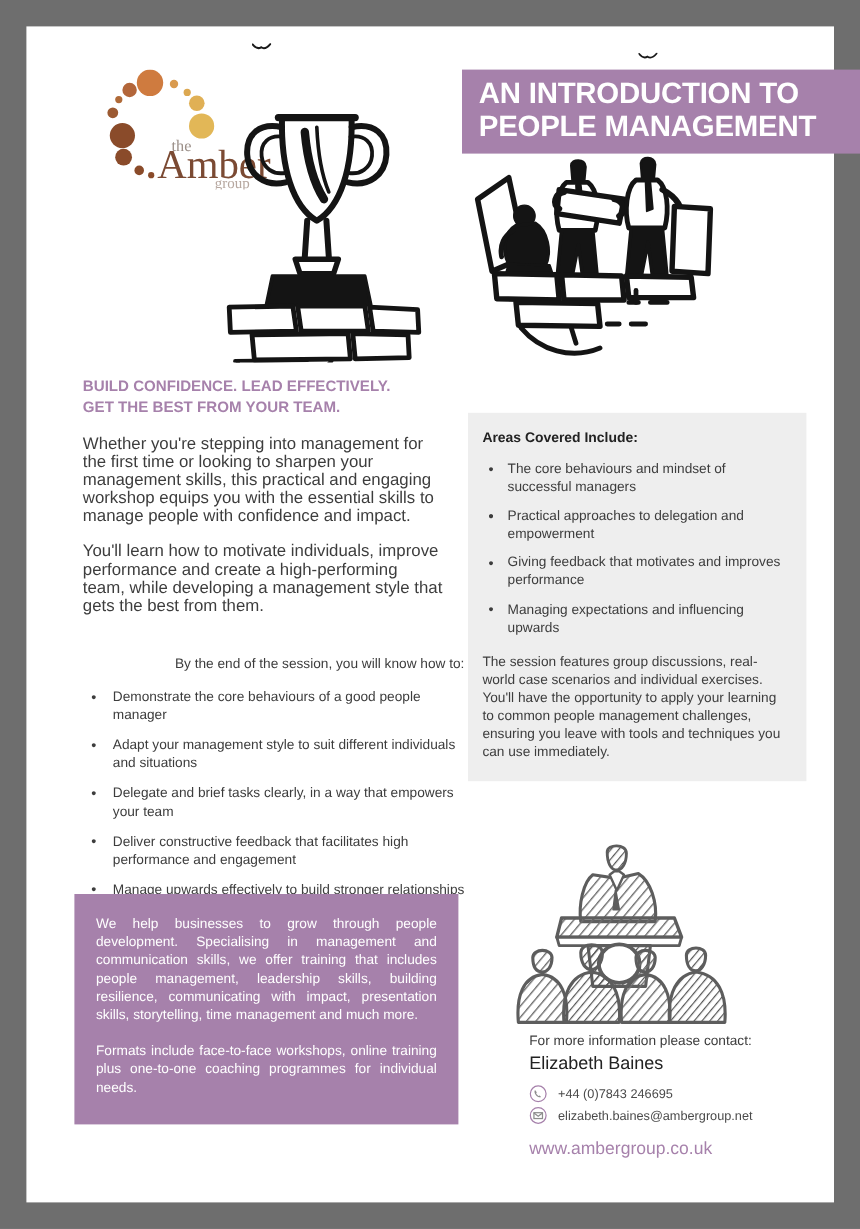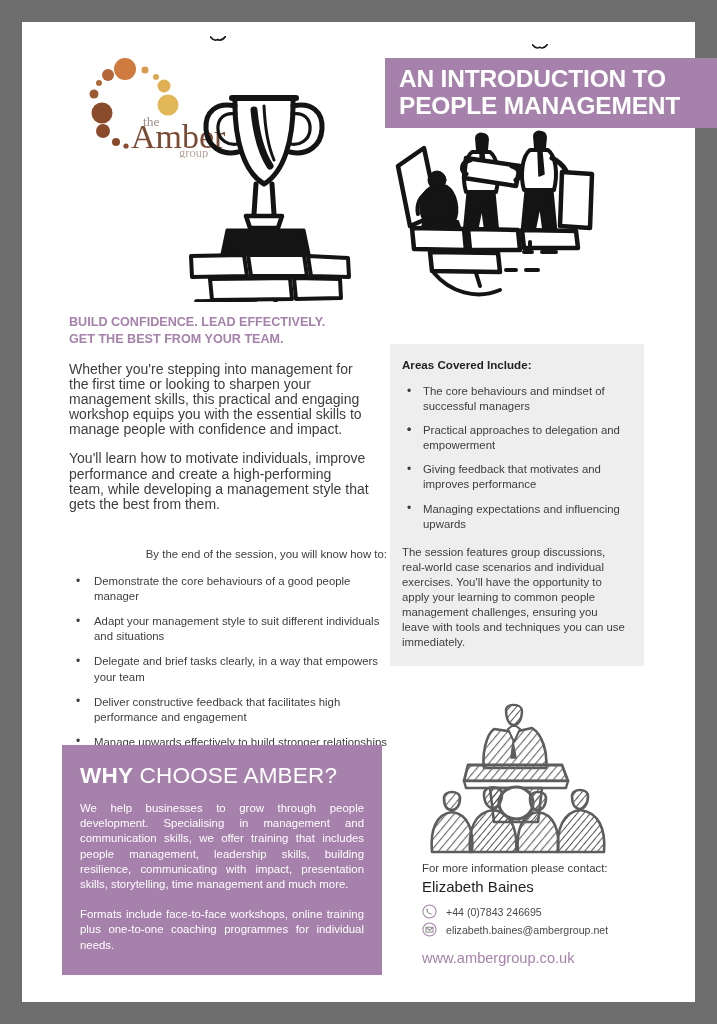--- a/index.html
+++ b/index.html
@@ -130,21 +130,21 @@
     left: 47px;
     top: 525px;
     width: 318px;
   }
 
   
   .areas-box {
     position: absolute;
     left: 368px;
     top: 322px;
-    width: 254px;
+    width: 282px;
     background: #eeeeee;
     padding: 14px 16px 16px 12px;
     box-sizing: border-box;
   }
   .areas-title {
     color: #222222;
     font-size: 11.6px;
     font-weight: bold;
     margin: 0 0 13px 0;
   }
@@ -193,21 +193,21 @@
     position: absolute;
     left: 400px;
     top: 680px;
     width: 250px;
     height: 155px;
   }
 
   
   .contact {
     position: absolute;
-    left: 400px;
+    left: 419px;
     top: 840px;
     width: 265px;
   }
   .contact-lead {
     color: #3d3d3d;
     font-size: 11.4px;
     margin: 0 0 4px 0;
   }
   .contact-name {
     color: #222222;
@@ -423,23 +423,20 @@
       </li>
       <li>
         <span class="bullet">•</span>
         <span>Managing expectations and influencing upwards</span>
       </li>
     </ul>
     <p class="areas-outro">The session features group discussions, real-world case scenarios and individual exercises. You'll have the opportunity to apply your learning to common people management challenges, ensuring you leave with tools and techniques you can use immediately.</p>
   </div>
 
   <div class="why-box">
-    <div class="why-title">
-      <b>WHY</b><span> CHOOSE AMBER?</span>
-    </div>
     <p>We help businesses to grow through people development. Specialising in management and communication skills, we offer training that includes people management, leadership skills, building resilience, communicating with impact, presentation skills, storytelling, time management and much more.</p>
     <p>Formats include face-to-face workshops, online training plus one-to-one coaching programmes for individual needs.</p>
   </div>
 
   <div class="podium-illo">
     <svg viewBox="0 0 250 155" width="250" height="155">
       <defs>
         <pattern id="hatch" patternUnits="userSpaceOnUse" width="6" height="6" patternTransform="rotate(40)">
           <line x1="0" y1="0" x2="0" y2="6" stroke="#6d6d6d" stroke-width="2.3"></line>
         </pattern>

